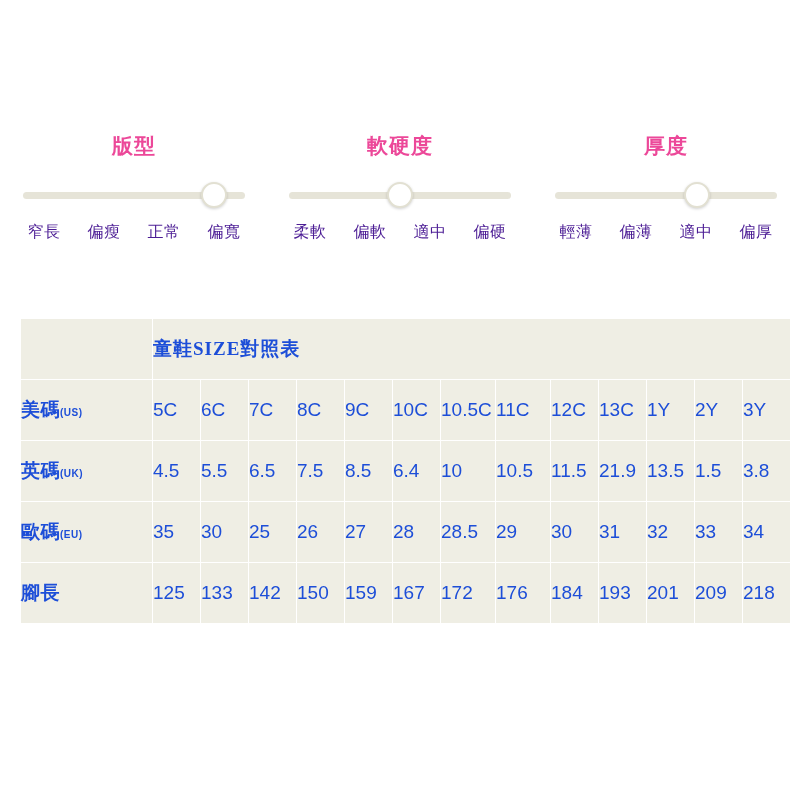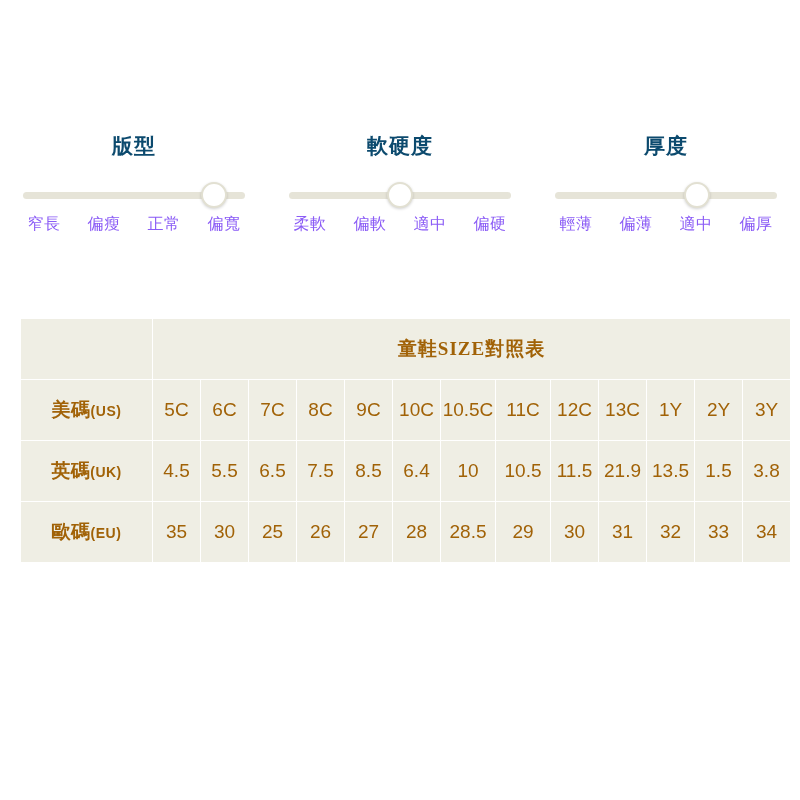--- a/index.html
+++ b/index.html
@@ -34,21 +34,21 @@
   .slider-group {
     width: 222px;
     display: flex;
     flex-direction: column;
     align-items: center;
   }
   .slider-title {
     font-size: 21px;
     font-weight: bold;
     letter-spacing: 1px;
-    color: #0c4a6e;
+    color: #ec4899;
     margin-bottom: 24px;
   }
   .slider-track-wrap {
     position: relative;
     width: 222px;
     height: 22px;
     display: flex;
     align-items: center;
   }
   .slider-track {
@@ -64,25 +64,25 @@
     width: 22px;
     height: 22px;
     border-radius: 50%;
     background: #ffffff;
     border: 2px solid #e2e0d2;
     box-shadow: 0 1px 3px rgba(0,0,0,0.18);
     transform: translateX(-50%);
   }
   .slider-labels {
     width: 232px;
-    margin-top: 8px;
+    margin-top: 16px;
     display: flex;
     justify-content: space-between;
     font-size: 16px;
-    color: #8b5cf6;
+    color: #4c1d95;
     letter-spacing: 0.5px;
   }
   .slider-labels span {
     width: 52px;
     text-align: center;
   }
 
   
   .table-wrap {
     position: absolute;
@@ -91,45 +91,44 @@
     width: 760px;
   }
   table.size-table {
     border-collapse: collapse;
     width: 760px;
     table-layout: fixed;
   }
   table.size-table td {
     border: 1px solid #ffffff;
     background: #efeee4;
-    text-align: center;
     vertical-align: middle;
     font-size: 19px;
-    color: #a16207;
+    color: #1d4ed8;
     height: 60px;
     padding: 0;
   }
   td.header-cell {
     height: 68px;
     font-size: 23px;
     font-weight: bold;
     font-family: "Liberation Serif", serif;
     letter-spacing: 1px;
   }
   td.blank-cell {
     background: #ffffff;
     border-color: #ffffff;
   }
   td.row-label {
     font-weight: bold;
     font-size: 20px;
     letter-spacing: 0.5px;
   }
   td.row-label .unit {
-    font-size: 14px;
+    font-size: 10px;
     font-weight: bold;
   }
   .col-label { width: 132px; }
   .col-data { width: 48px; }
   .col-data-wide { width: 55px; }
 </style>
 </head>
 <body>
 
 <div class="page">
@@ -248,17 +247,33 @@
           <td>28</td>
           <td>28.5</td>
           <td>29</td>
           <td>30</td>
           <td>31</td>
           <td>32</td>
           <td>33</td>
           <td>34</td>
         </tr>
 
+        <tr>
+          <td class="row-label"><span>腳長</span><span class="unit"></span></td>
+          <td>125</td>
+          <td>133</td>
+          <td>142</td>
+          <td>150</td>
+          <td>159</td>
+          <td>167</td>
+          <td>172</td>
+          <td>176</td>
+          <td>184</td>
+          <td>193</td>
+          <td>201</td>
+          <td>209</td>
+          <td>218</td>
+        </tr>
       </tbody>
     </table>
   </div>
 
 </div>
 
 </body></html>

